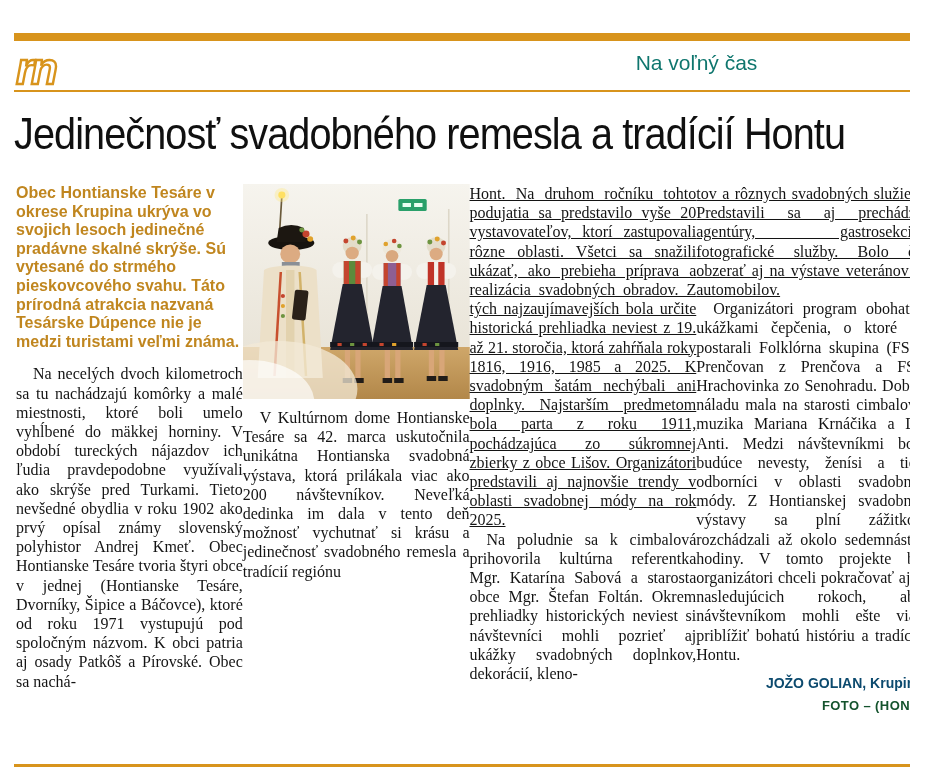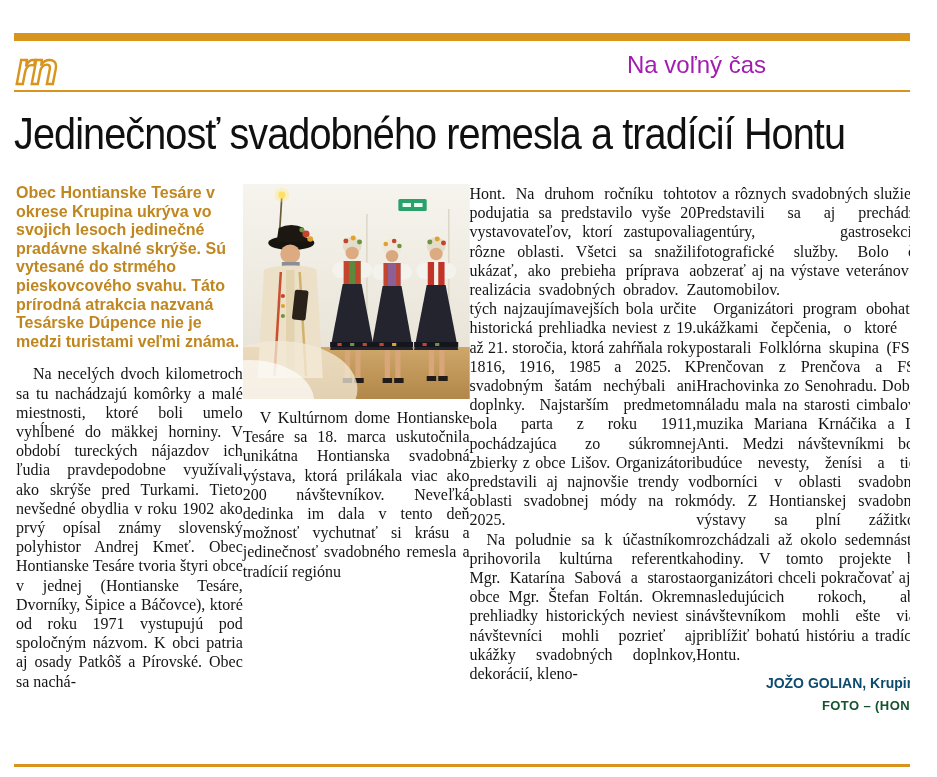--- a/index.html
+++ b/index.html
@@ -6,31 +6,31 @@
   .page{
     position:relative;width:910px;height:777px;background:#ffffff;
     overflow:hidden;font-family:"Liberation Serif",serif;color:#141414;
   }
   
   .topbar{position:absolute;left:14px;top:33px;width:909px;height:8px;background:#d8941c;}
   .logo-wrap{position:absolute;left:14px;top:46px;width:66px;height:46px;}
   .pub-block{position:absolute;left:90px;top:50px;font-family:"Liberation Sans",sans-serif;
     font-size:15.5px;line-height:19px;color:#252547;}
   .section-title{position:absolute;left:470px;top:51px;width:453px;text-align:center;
-    font-family:"Liberation Sans",sans-serif;font-size:24px;color:#a21caf;}
+    font-family:"Liberation Sans",sans-serif;font-size:21px;color:#0f766e;}
   .header-rule{position:absolute;left:14px;top:90px;width:909px;height:2px;background:#d8941c;}
   
   .headline{position:absolute;left:14px;top:109px;margin:0;font-family:"Liberation Sans",sans-serif;
     font-size:44px;font-weight:400;letter-spacing:-1px;color:#101010;white-space:nowrap;
     transform:scaleX(.9);transform-origin:left center;}
   
   .cols{position:absolute;left:16px;top:184px;width:907px;height:576px;display:flex;gap:0;overflow:hidden;}
   .col{flex:1 1 0;min-width:0;}
   p.body{margin:0;font-size:16px;line-height:19.2px;text-align:justify;text-indent:17px;color:#141414;}
-  p.body.cont{text-indent:0;}
+  p.body.cont{text-indent:0;text-decoration:underline;}
   p.lead{margin:0 0 13px 0;font-family:"Liberation Sans",sans-serif;font-weight:bold;
     font-size:16px;line-height:18.6px;color:#c0861f;text-align:left;}
   .photo-wrap{width:100%;height:215px;margin-bottom:9px;line-height:0;}
   .photo-wrap svg{width:100%;height:215px;display:block;}
   .byline{margin-top:11px;text-align:right;font-family:"Liberation Sans",sans-serif;
     font-weight:bold;font-size:14px;color:#0c4a6e;}
   .credit{margin-top:7px;text-align:right;font-family:"Liberation Sans",sans-serif;
     font-weight:bold;font-size:13px;letter-spacing:.4px;color:#14532d;}
   .bottom-rule{position:absolute;left:14px;top:764px;width:909px;height:3px;background:#d8941c;}
 </style>
@@ -178,26 +178,26 @@
                 <circle cx="22" cy="90" r="2" fill="#6d9440"></circle>
             </g>
           </g>
 
           <g>
             <ellipse cx="34" cy="205" rx="75" ry="48" fill="#f3ead7" opacity=".75"></ellipse>
             <ellipse cx="6" cy="218" rx="62" ry="42" fill="#ffffff" opacity=".65"></ellipse>
           </g>
         </svg>
       </div>
-      <p class="body">V Kultúrnom dome Hontianske Tesáre sa 18. marca uskutočnila unikátna Hontianska svadobná výstava, ktorá prilákala viac ako 200 návštevníkov. Neveľká dedinka im dala v tento deň možnosť vychutnať si krásu a jedinečnosť svadobného remesla a tradícií regiónu</p>
+      <p class="body">V Kultúrnom dome Hontianske Tesáre sa 42. marca uskutočnila unikátna Hontianska svadobná výstava, ktorá prilákala viac ako 200 návštevníkov. Neveľká dedinka im dala v tento deň možnosť vychutnať si krásu a jedinečnosť svadobného remesla a tradícií regiónu</p>
     </div>
 
     <div class="col">
       <p class="body cont">Hont. Na druhom ročníku tohto podujatia sa predstavilo vyše 20 vystavovateľov, ktorí zastupovali rôzne oblasti. Všetci sa snažili ukázať, ako prebieha príprava a realizácia svadobných obradov. Z tých najzaujímavejších bola určite historická prehliadka neviest z 19. až 21. storočia, ktorá zahŕňala roky 1816, 1916, 1985 a 2025. K svadobným šatám nechýbali ani doplnky. Najstarším predmetom bola parta z roku 1911, pochádzajúca zo súkromnej zbierky z obce Lišov. Organizátori predstavili aj najnovšie trendy v oblasti svadobnej módy na rok 2025.</p>
-      <p class="body">Na poludnie sa k účastníkom prihovorila kultúrna referentka Mgr. Katarína Sabová a starosta obce Mgr. Štefan Foltán. Okrem prehliadky historických neviest si návštevníci mohli pozrieť aj ukážky svadobných doplnkov, dekorácií, kleno-</p>
+      <p class="body">Na poludnie sa k cimbalová prihovorila kultúrna referentka Mgr. Katarína Sabová a starosta obce Mgr. Štefan Foltán. Okrem prehliadky historických neviest si návštevníci mohli pozrieť aj ukážky svadobných doplnkov, dekorácií, kleno-</p>
     </div>
 
     <div class="col">
       <p class="body cont">tov a rôznych svadobných služieb. Predstavili sa aj prechádza agentúry, gastrosekcie, fotografické služby. Bolo čo obzerať aj na výstave veteránov – automobilov.</p>
       <p class="body">Organizátori program obohatili ukážkami čepčenia, o ktoré sa postarali Folklórna skupina (FSk) Prenčovan z Prenčova a FSk Hrachovinka zo Senohradu. Dobrú náladu mala na starosti cimbalová muzika Mariana Krnáčika a DJ Anti. Medzi návštevníkmi boli budúce nevesty, ženísi a tiež odborníci v oblasti svadobnej módy. Z Hontianskej svadobnej výstavy sa plní zážitkov rozchádzali až okolo sedemnástej hodiny. V tomto projekte by organizátori chceli pokračovať aj v nasledujúcich rokoch, aby návštevníkom mohli ešte viac priblížiť bohatú históriu a tradície Hontu.</p>
       <div class="byline">JOŽO GOLIAN, Krupina</div>
       <div class="credit">FOTO – (HONT)</div>
     </div>
 
   </div>

